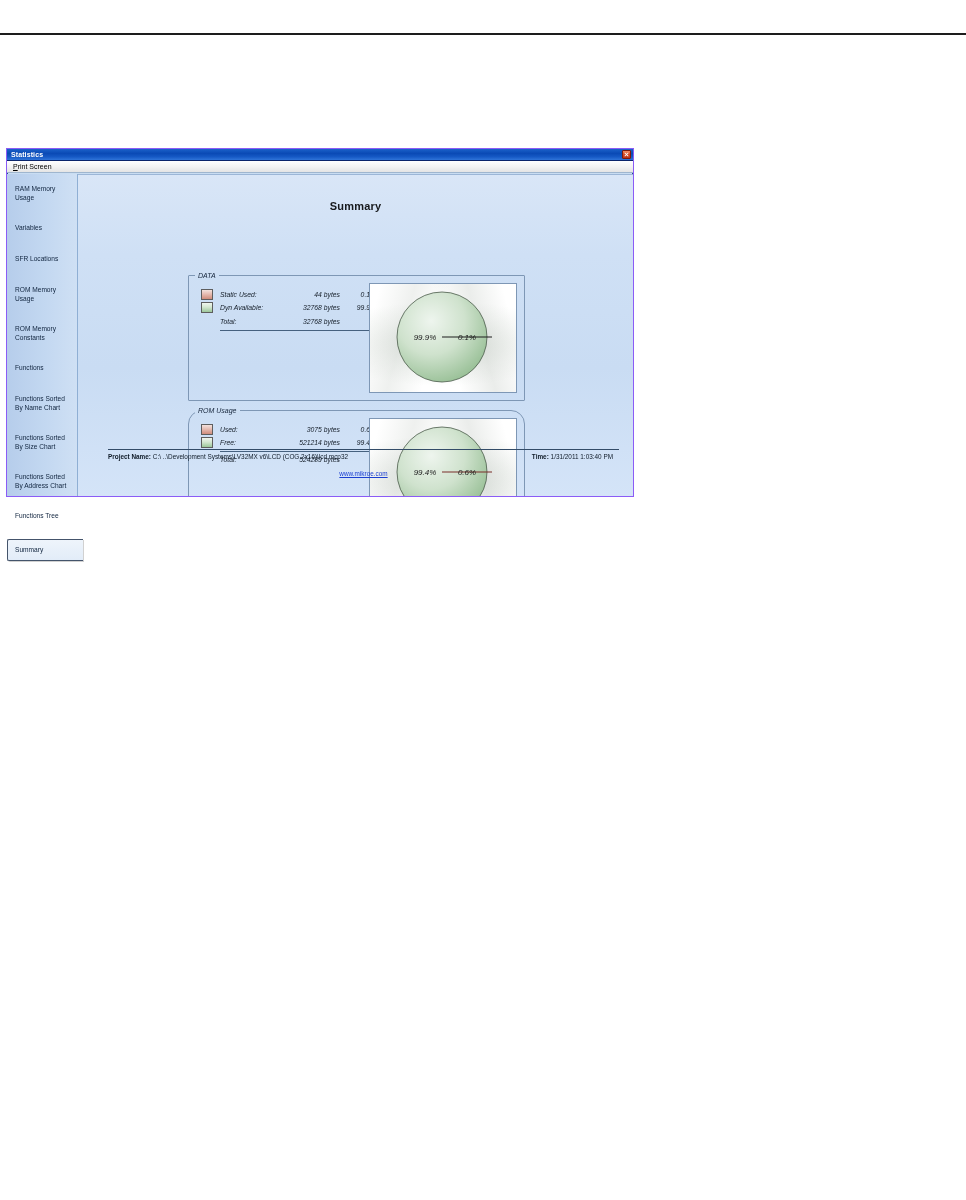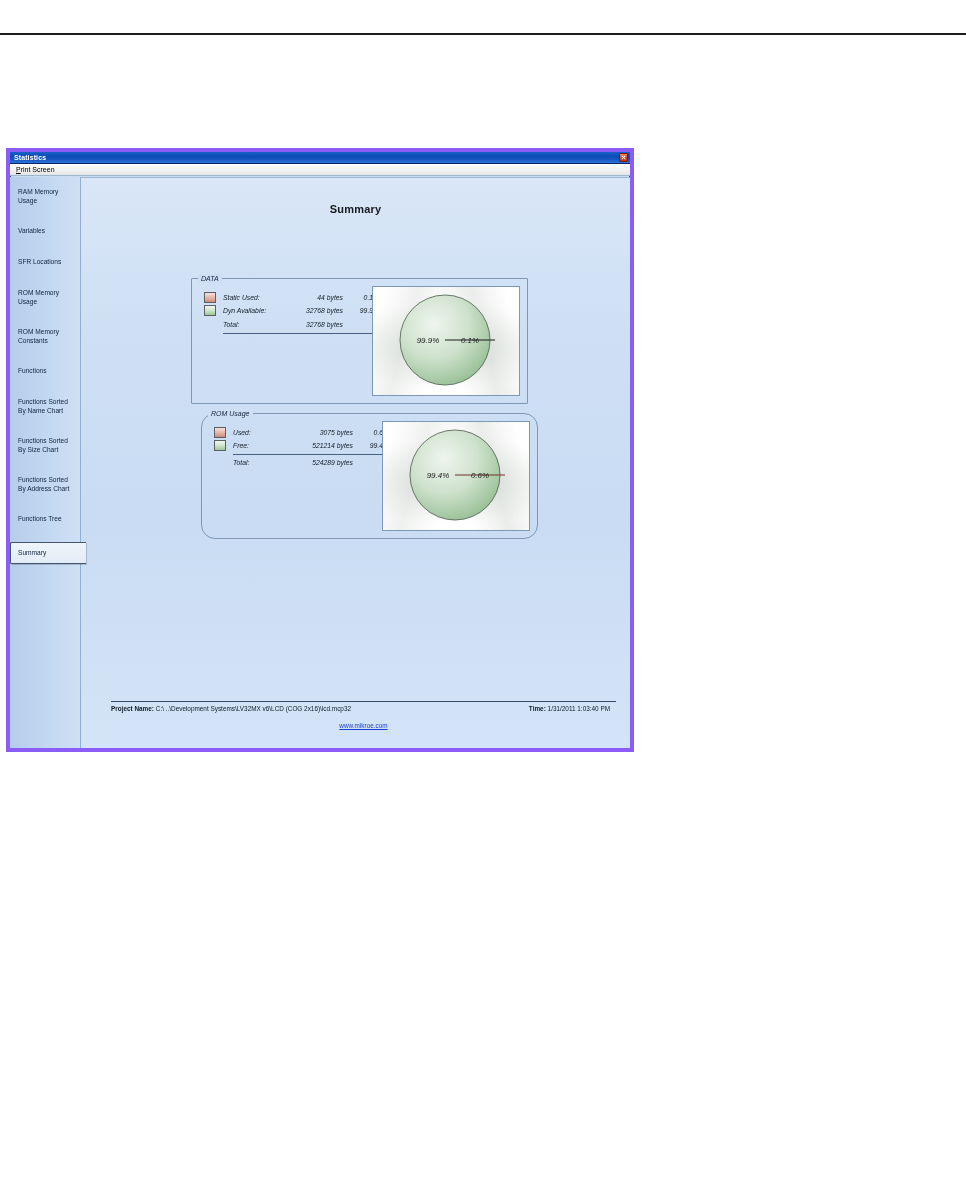--- a/index.html
+++ b/index.html
@@ -28,23 +28,23 @@
     height: 0;
     border-top: 2px solid #1d1d1d;
   }
 
   
   .window {
     position: absolute;
     left: 6px;
     top: 148px;
     width: 628px;
-    height: 604px;
+    height: 349px;
     background: #c9ddf2;
-    border: 4px solid #8b5cf6;
+    border: 1px solid #8b5cf6;
     box-sizing: border-box;
     box-shadow: 0 0 0 1px #25478f inset;
   }
 
   .titlebar {
     position: relative;
     height: 12px;
     background: linear-gradient(to bottom, #1b61c9 0%, #0a4ab5 40%, #1558c4 70%, #2f74d9 100%);
     border-bottom: 1px solid #0a246a;
     display: flex;
@@ -185,21 +185,21 @@
     background:
       linear-gradient(to bottom, #cfe0f5 0%, #cbdef4 100%);
     padding: 0 3px;
     font-size: 7px;
     color: #14243a;
     line-height: 9px;
     white-space: nowrap;
   }
 
   #gb-data { left: 110px; top: 100px; width: 337px; height: 126px; }
-  #gb-rom  { left: 120px; top: 235px; width: 337px; height: 126px; border-radius: 14px; }
+  #gb-rom  { left: 110px; top: 235px; width: 337px; height: 126px; border-radius: 14px; }
 
   
   .stats {
     position: absolute;
     left: 12px;
     top: 12px;
     width: 180px;
   }
   .stat-row {
     display: flex;

